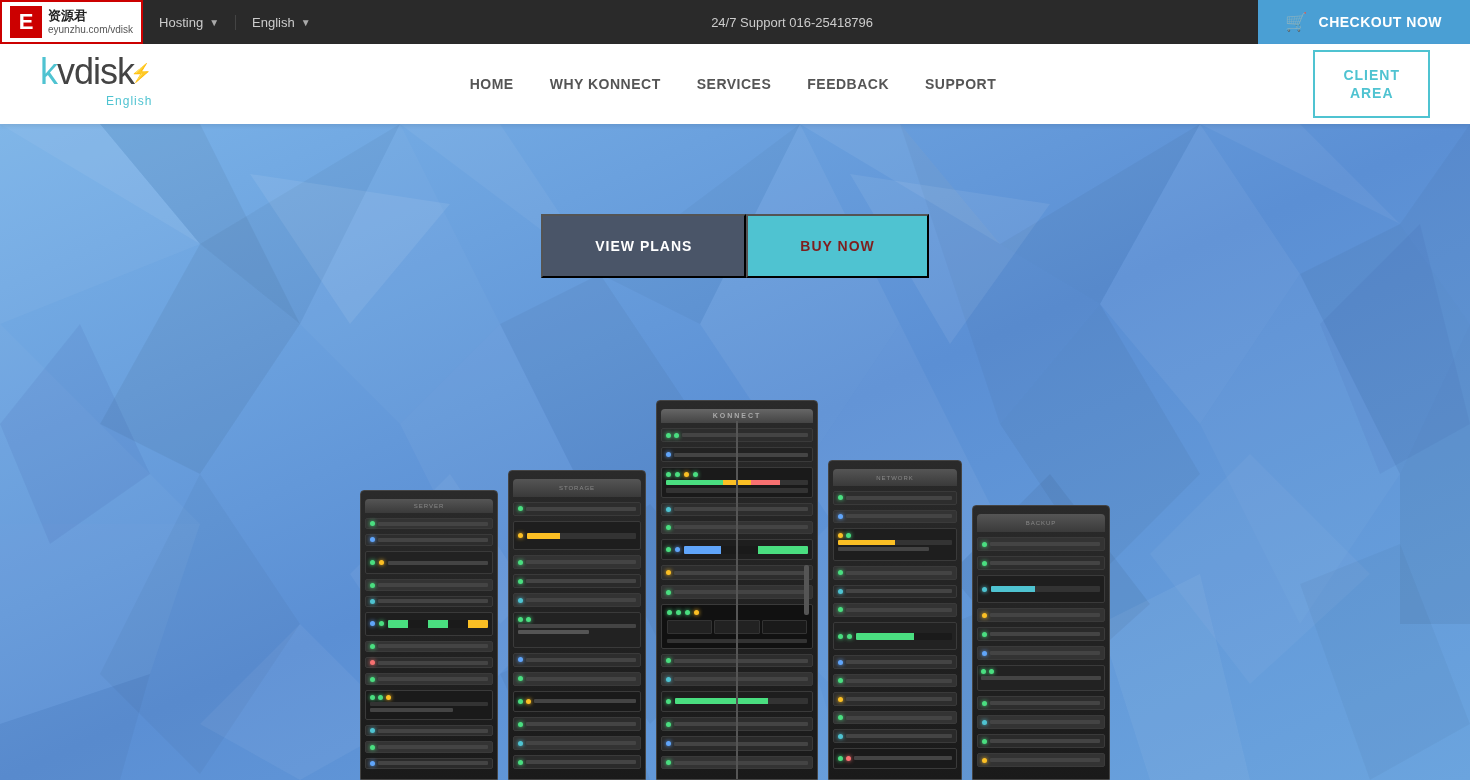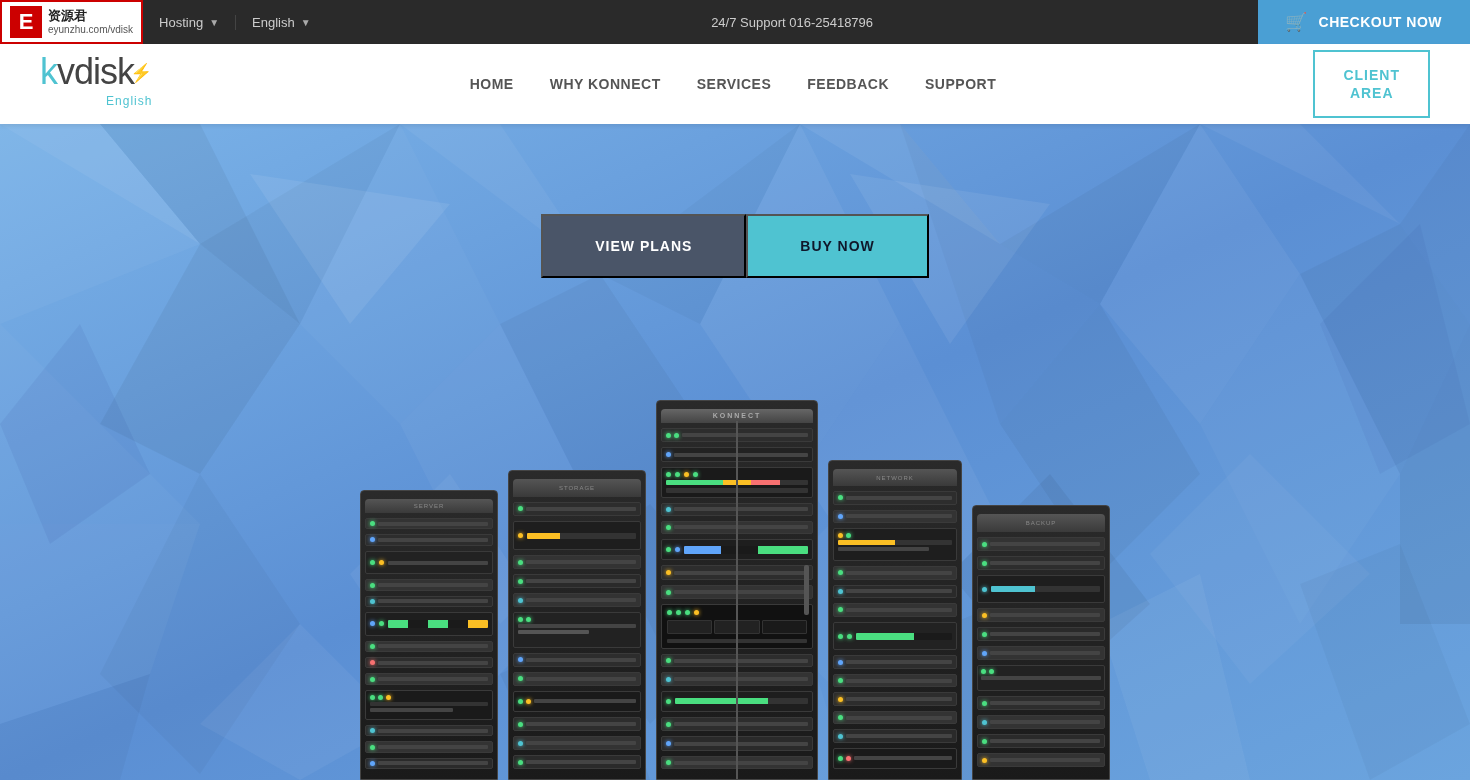--- a/index.html
+++ b/index.html
@@ -233,21 +233,21 @@
       color: white;
       font-size: 14px;
       font-weight: 600;
       padding: 22px 52px;
       cursor: pointer;
       text-transform: uppercase;
       letter-spacing: 1px;
     }
     .buy-now-btn {
       background: #4fc3d1;
-      color: #0f172a;
+      color: #7f1d1d;
       font-size: 14px;
       font-weight: 600;
       padding: 22px 52px;
       cursor: pointer;
       text-transform: uppercase;
       letter-spacing: 1px;
     }
 
     
     .servers-container {

